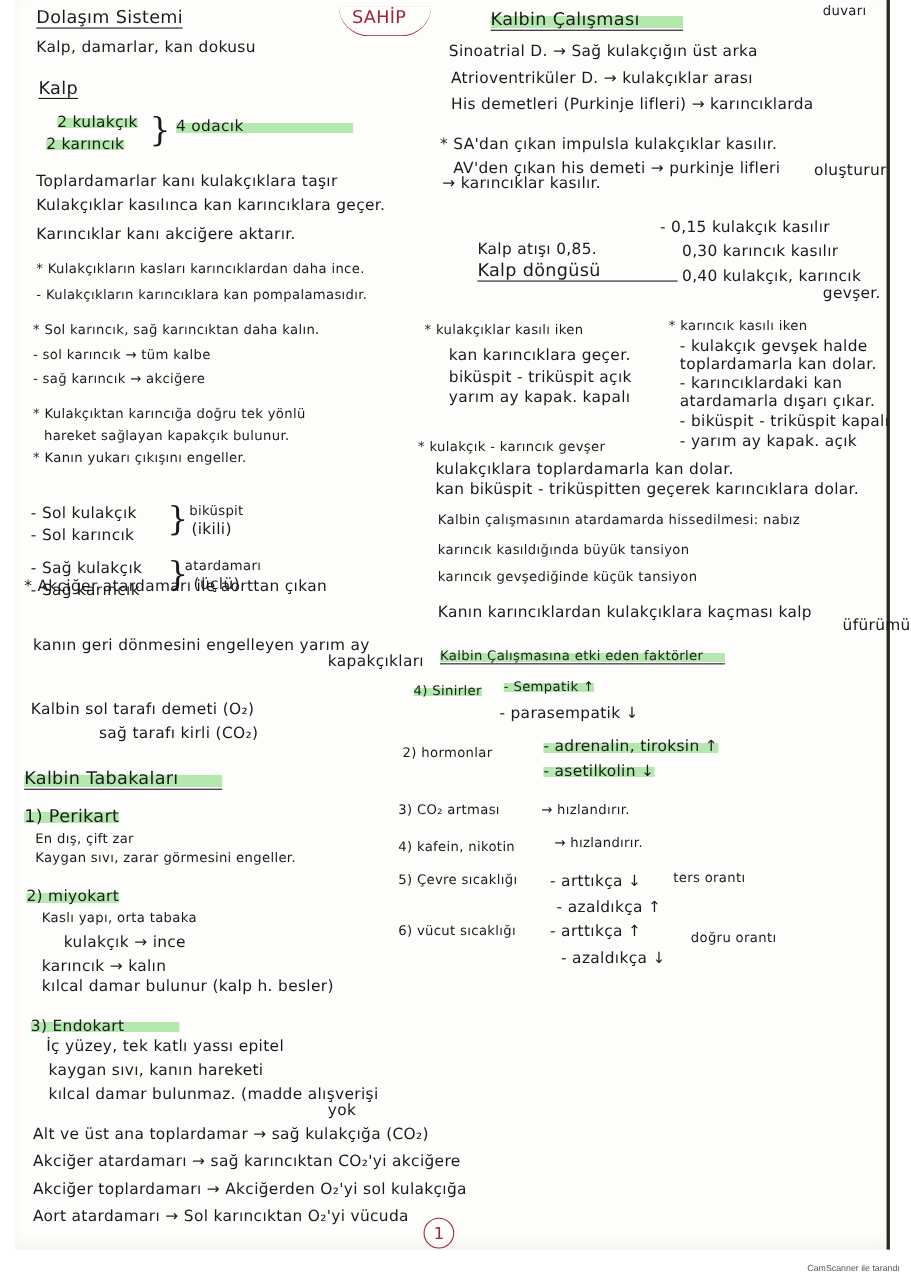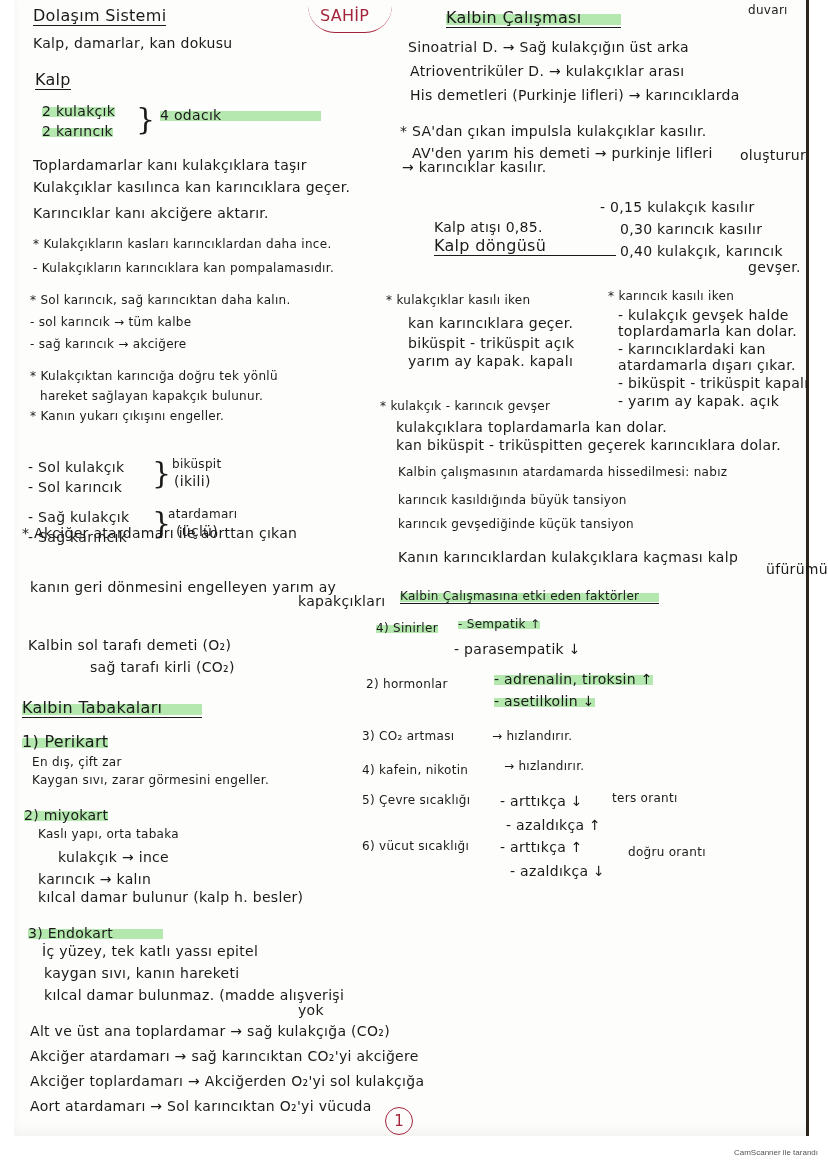--- a/index.html
+++ b/index.html
@@ -35,21 +35,21 @@
 <body>
 
 <div class="paper"></div>
 
 <div class="t h u" style="left:33px;top:8px;">Dolaşım Sistemi</div>
 <div class="t" style="left:33px;top:36px;">Kalp, damarlar, kan dokusu</div>
 <div class="stamp"></div>
 <div class="t h red" style="left:320px;top:8px;">SAHİP</div>
 
 <div class="t h u" style="left:35px;top:72px;">Kalp</div>
-<div class="t hl" style="left:42px;top:104px;text-align:center;">2 kulakçık</div>
+<div class="t hl" style="left:52px;top:104px;text-align:center;">2 kulakçık</div>
 <div class="t hl" style="left:42px;top:124px;">2 karıncık</div>
 <div class="brace" style="left:136px;top:104px;">}</div>
 <div class="t hl" style="left:160px;top:108px;padding-right:100px;">4 odacık</div>
 
 <div class="t" style="left:33px;top:158px;">Toplardamarlar kanı kulakçıklara taşır</div>
 <div class="t" style="left:33px;top:180px;">Kulakçıklar kasılınca kan karıncıklara geçer.</div>
 <div class="t" style="left:33px;top:206px;">Karıncıklar kanı akciğere aktarır.</div>
 
 <div class="t sm" style="left:33px;top:238px;">* Kulakçıkların kasları karıncıklardan daha ince.</div>
 <div class="t sm" style="left:33px;top:262px;">- Kulakçıkların karıncıklara kan pompalamasıdır.</div>
@@ -104,21 +104,21 @@
 <div class="t" style="left:30px;top:1099px;">Aort atardamarı → Sol karıncıktan O₂'yi vücuda</div>
 <div class="pagenum">1</div>
 
 <div class="t h u hl" style="left:446px;top:10px;padding-right:40px;">Kalbin Çalışması</div>
 <div class="t sm" style="left:748px;top:4px;">duvarı</div>
 <div class="t" style="left:408px;top:40px;">Sinoatrial D. → Sağ kulakçığın üst arka</div>
 <div class="t" style="left:410px;top:64px;">Atrioventriküler D. → kulakçıklar arası</div>
 <div class="t" style="left:410px;top:88px;">His demetleri (Purkinje lifleri) → karıncıklarda</div>
 
 <div class="t" style="left:400px;top:124px;">* SA'dan çıkan impulsla kulakçıklar kasılır.</div>
-<div class="t" style="left:412px;top:146px;">AV'den yarım his demeti → purkinje lifleri</div>
+<div class="t" style="left:412px;top:146px;">AV'den çıkan his demeti → purkinje lifleri</div>
 <div class="t xs" style="left:740px;top:148px;">oluşturur</div>
 <div class="t" style="left:402px;top:160px;">→ karıncıklar kasılır.</div>
 
 <div class="t h u" style="left:434px;top:190px;padding-right:70px;margin-top:48px;">Kalp döngüsü</div>
 <div class="t" style="left:434px;top:220px;">Kalp atışı 0,85.</div>
 <div class="t xs" style="left:600px;top:200px;">- 0,15 kulakçık kasılır</div>
 <div class="t xs" style="left:620px;top:222px;">0,30 karıncık kasılır</div>
 <div class="t xs" style="left:620px;top:244px;">0,40 kulakçık, karıncık</div>
 <div class="t xs" style="left:748px;top:260px;">gevşer.</div>
 

